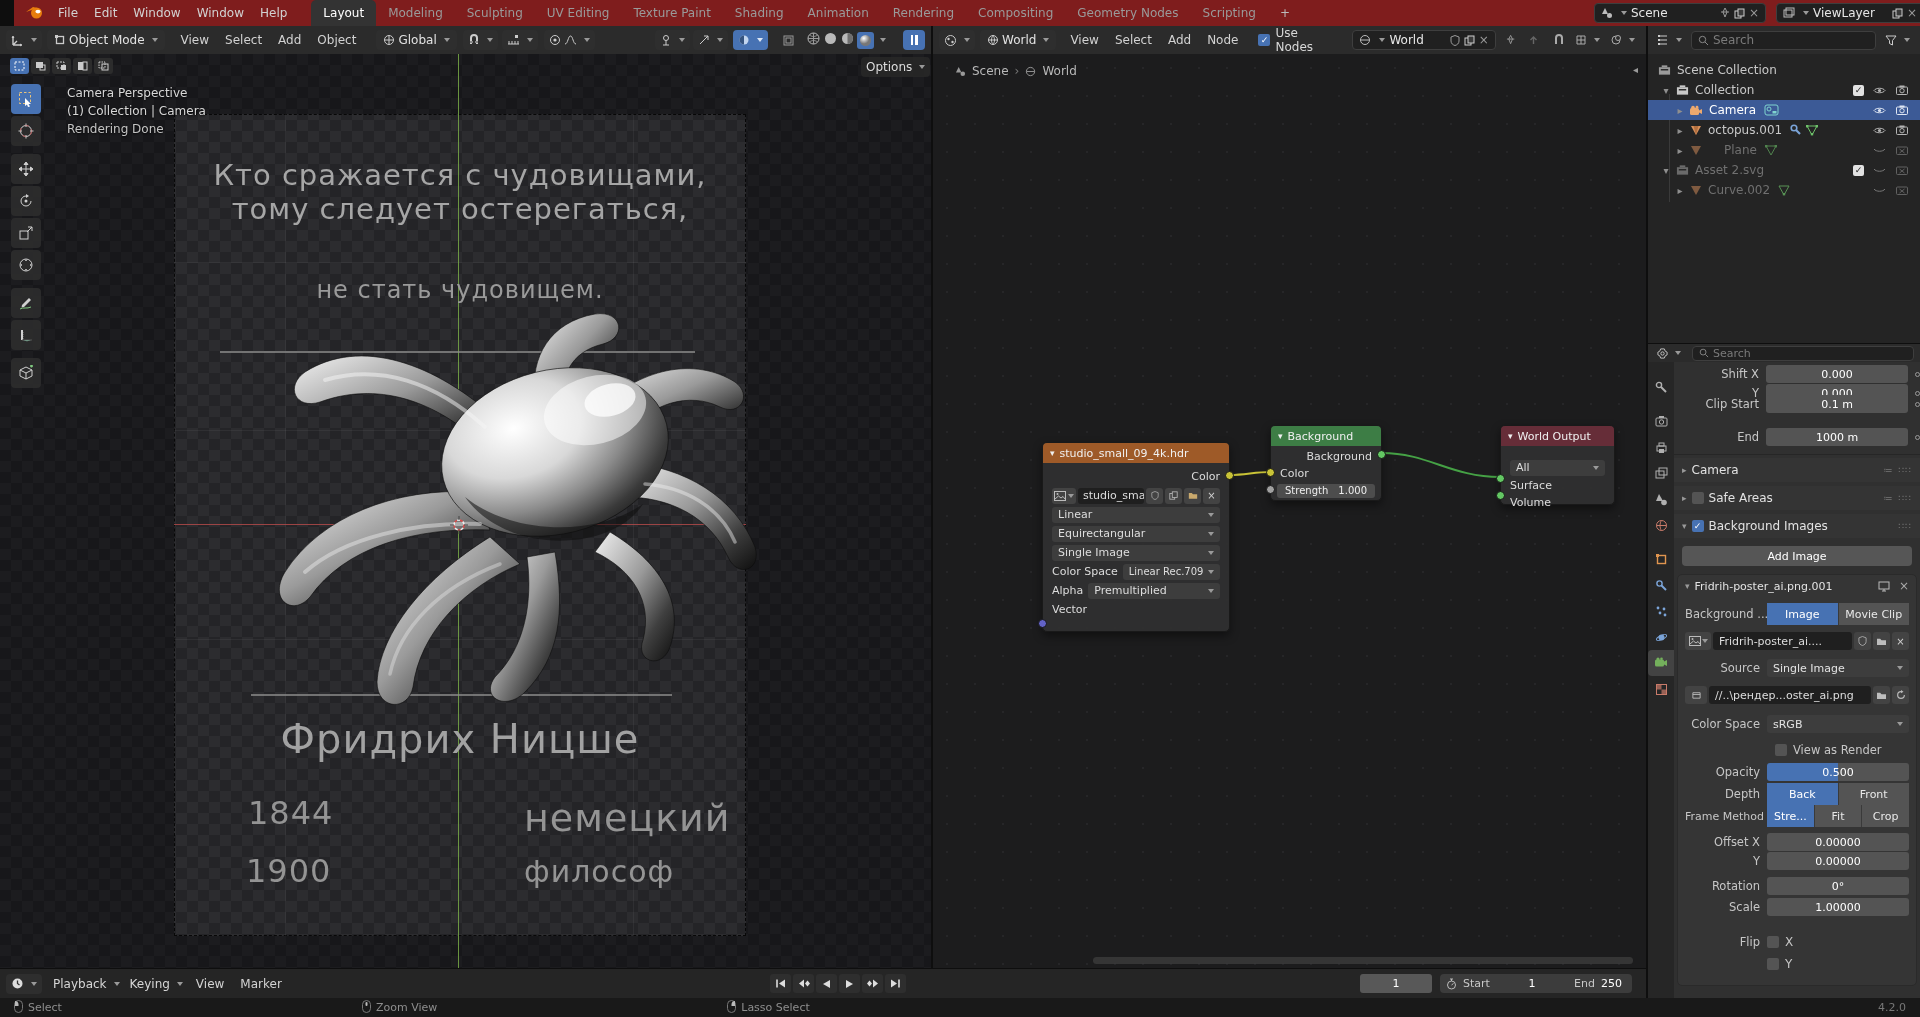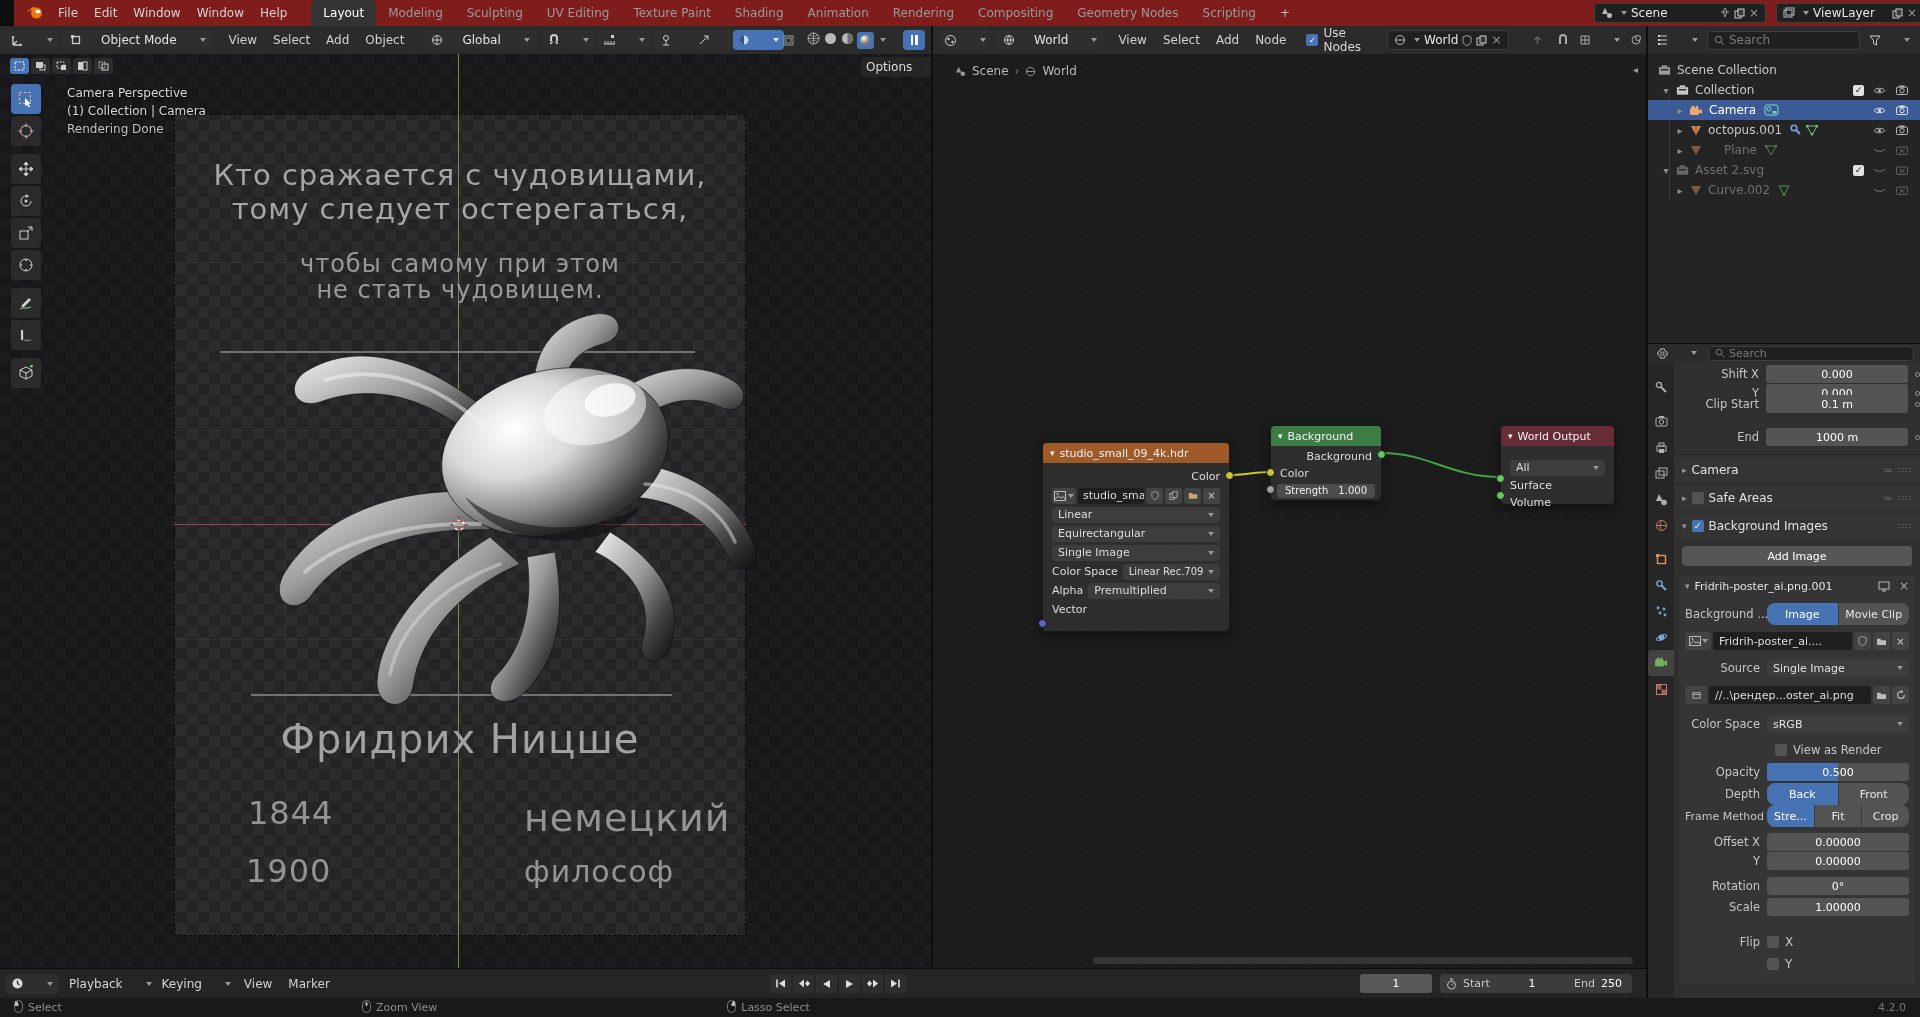--- a/index.html
+++ b/index.html
@@ -4,23 +4,23 @@
 <style>
   *{box-sizing:border-box;margin:0;padding:0}
   body{background:#000;font-family:"DejaVu Sans","Liberation Sans",sans-serif}
   #app{position:relative;width:1920px;height:1017px;background:#0e0e0e;overflow:hidden;font-size:12px;color:#d4d4d4}
   .abs{position:absolute}
   .row{display:flex;align-items:center}
   .caret{width:0;height:0;border-left:3px solid transparent;border-right:3px solid transparent;border-top:4px solid #9a9a9a;margin-left:4px;flex:none}
   .menu{padding:0 8px;color:#d2d2d2;white-space:nowrap;cursor:default}
   .tab{padding:0 12px;color:#9a9a9a;line-height:26px;white-space:nowrap;border-radius:5px 5px 0 0}
   .tab.active{background:#333;color:#fff}
-  .hbtn{height:20px;display:flex;align-items:center;background:#2e2e2e;border-radius:4px;padding:0 5px;gap:19px}
+  .hbtn{height:20px;display:flex;align-items:center;background:#2e2e2e;border-radius:4px;padding:0 5px;gap:3px}
   .pill{height:20px;display:flex;align-items:center;background:#282828;border:1px solid #3e3e3e;border-radius:4px;padding:0 6px;gap:4px;white-space:nowrap}
-  .seg{display:flex;height:22px;border-radius:8px;overflow:hidden;flex:1}
+  .seg{display:flex;height:22px;border-radius:0;overflow:hidden;flex:1}
   .seg>div{flex:1;display:flex;align-items:center;justify-content:center;background:#545454;color:#e8e8e8;font-size:11px;border-right:1px solid #3a3a3a}
   .seg>div:last-child{border-right:none}
   .seg>div.on{background:#4772b3;color:#fff}
   
   #viewport{background-color:#242427;background-image:linear-gradient(45deg,#2c2c2f 25%,transparent 25%,transparent 75%,#2c2c2f 75%),linear-gradient(45deg,#2c2c2f 25%,transparent 25%,transparent 75%,#2c2c2f 75%);background-position:0 0,11px 11px;background-size:22px 22px}
   .cam-rect{border:1px dashed #070707;box-shadow:0 0 0 2000px rgba(8,8,10,.42)}
   .poster{color:#9f9f9f;letter-spacing:1px;text-align:center;white-space:nowrap}
   .vline{width:1px;background:rgba(120,170,70,.85)}
   .hline{height:1px;background:rgba(185,75,75,.8)}
   .gridl{background:rgba(255,255,255,.05)}
@@ -340,21 +340,20 @@
     <div class="abs hline" style="left:174px;top:470px;width:572px;z-index:2"></div>
 
     <svg class="abs" style="left:449px;top:461px;z-index:4" width="20" height="20" viewBox="0 0 20 20">
         <circle cx="10" cy="10" r="5" fill="none" stroke="#d84a4a" stroke-width="1.6" stroke-dasharray="3 3"></circle>
         <circle cx="10" cy="10" r="5" fill="none" stroke="#eee" stroke-width="1.6" stroke-dasharray="3 3" stroke-dashoffset="3"></circle>
         <path d="M10,1 V5 M10,15 V19 M1,10 H5 M15,10 H19" stroke="#444"></path>
       </svg>
 
     <div class="abs poster" style="left:174px;top:104px;width:572px;font-size:29px;color:#a6a6a6;z-index:2">Кто сражается с чудовищами,</div>
     <div class="abs poster" style="left:174px;top:138px;width:572px;font-size:29px;color:#a6a6a6;z-index:2">тому следует остерегаться,</div>
-    <div class="abs poster" style="left:174px;top:196px;width:572px;font-size:24px;color:#9a9a9a;z-index:2">чтобы самому при этом</div>
     <div class="abs poster" style="left:174px;top:222px;width:572px;font-size:24px;color:#9a9a9a;z-index:2">не стать чудовищем.</div>
     <div class="abs" style="left:220px;top:297px;width:475px;height:2px;background:#8c8c8c;opacity:.75;z-index:2"></div>
     <div class="abs" style="left:251px;top:640px;width:421px;height:2px;background:#8c8c8c;opacity:.75;z-index:2"></div>
     <div class="abs poster" style="left:174px;top:662px;width:572px;font-size:40px;color:#a2a2a2;z-index:2">Фридрих Ницше</div>
     <div class="abs poster" style="left:248px;top:740px;font-size:32px;color:#949494;z-index:2">1844</div>
     <div class="abs poster" style="left:524px;top:742px;font-size:38px;color:#949494;z-index:2">немецкий</div>
     <div class="abs poster" style="left:246px;top:798px;font-size:32px;color:#949494;z-index:2">1900</div>
     <div class="abs poster" style="left:524px;top:800px;font-size:30px;color:#949494;z-index:2">философ</div>
 
     <svg class="abs" style="left:265px;top:248px;z-index:3" width="505" height="415" viewBox="0 0 505 415">

